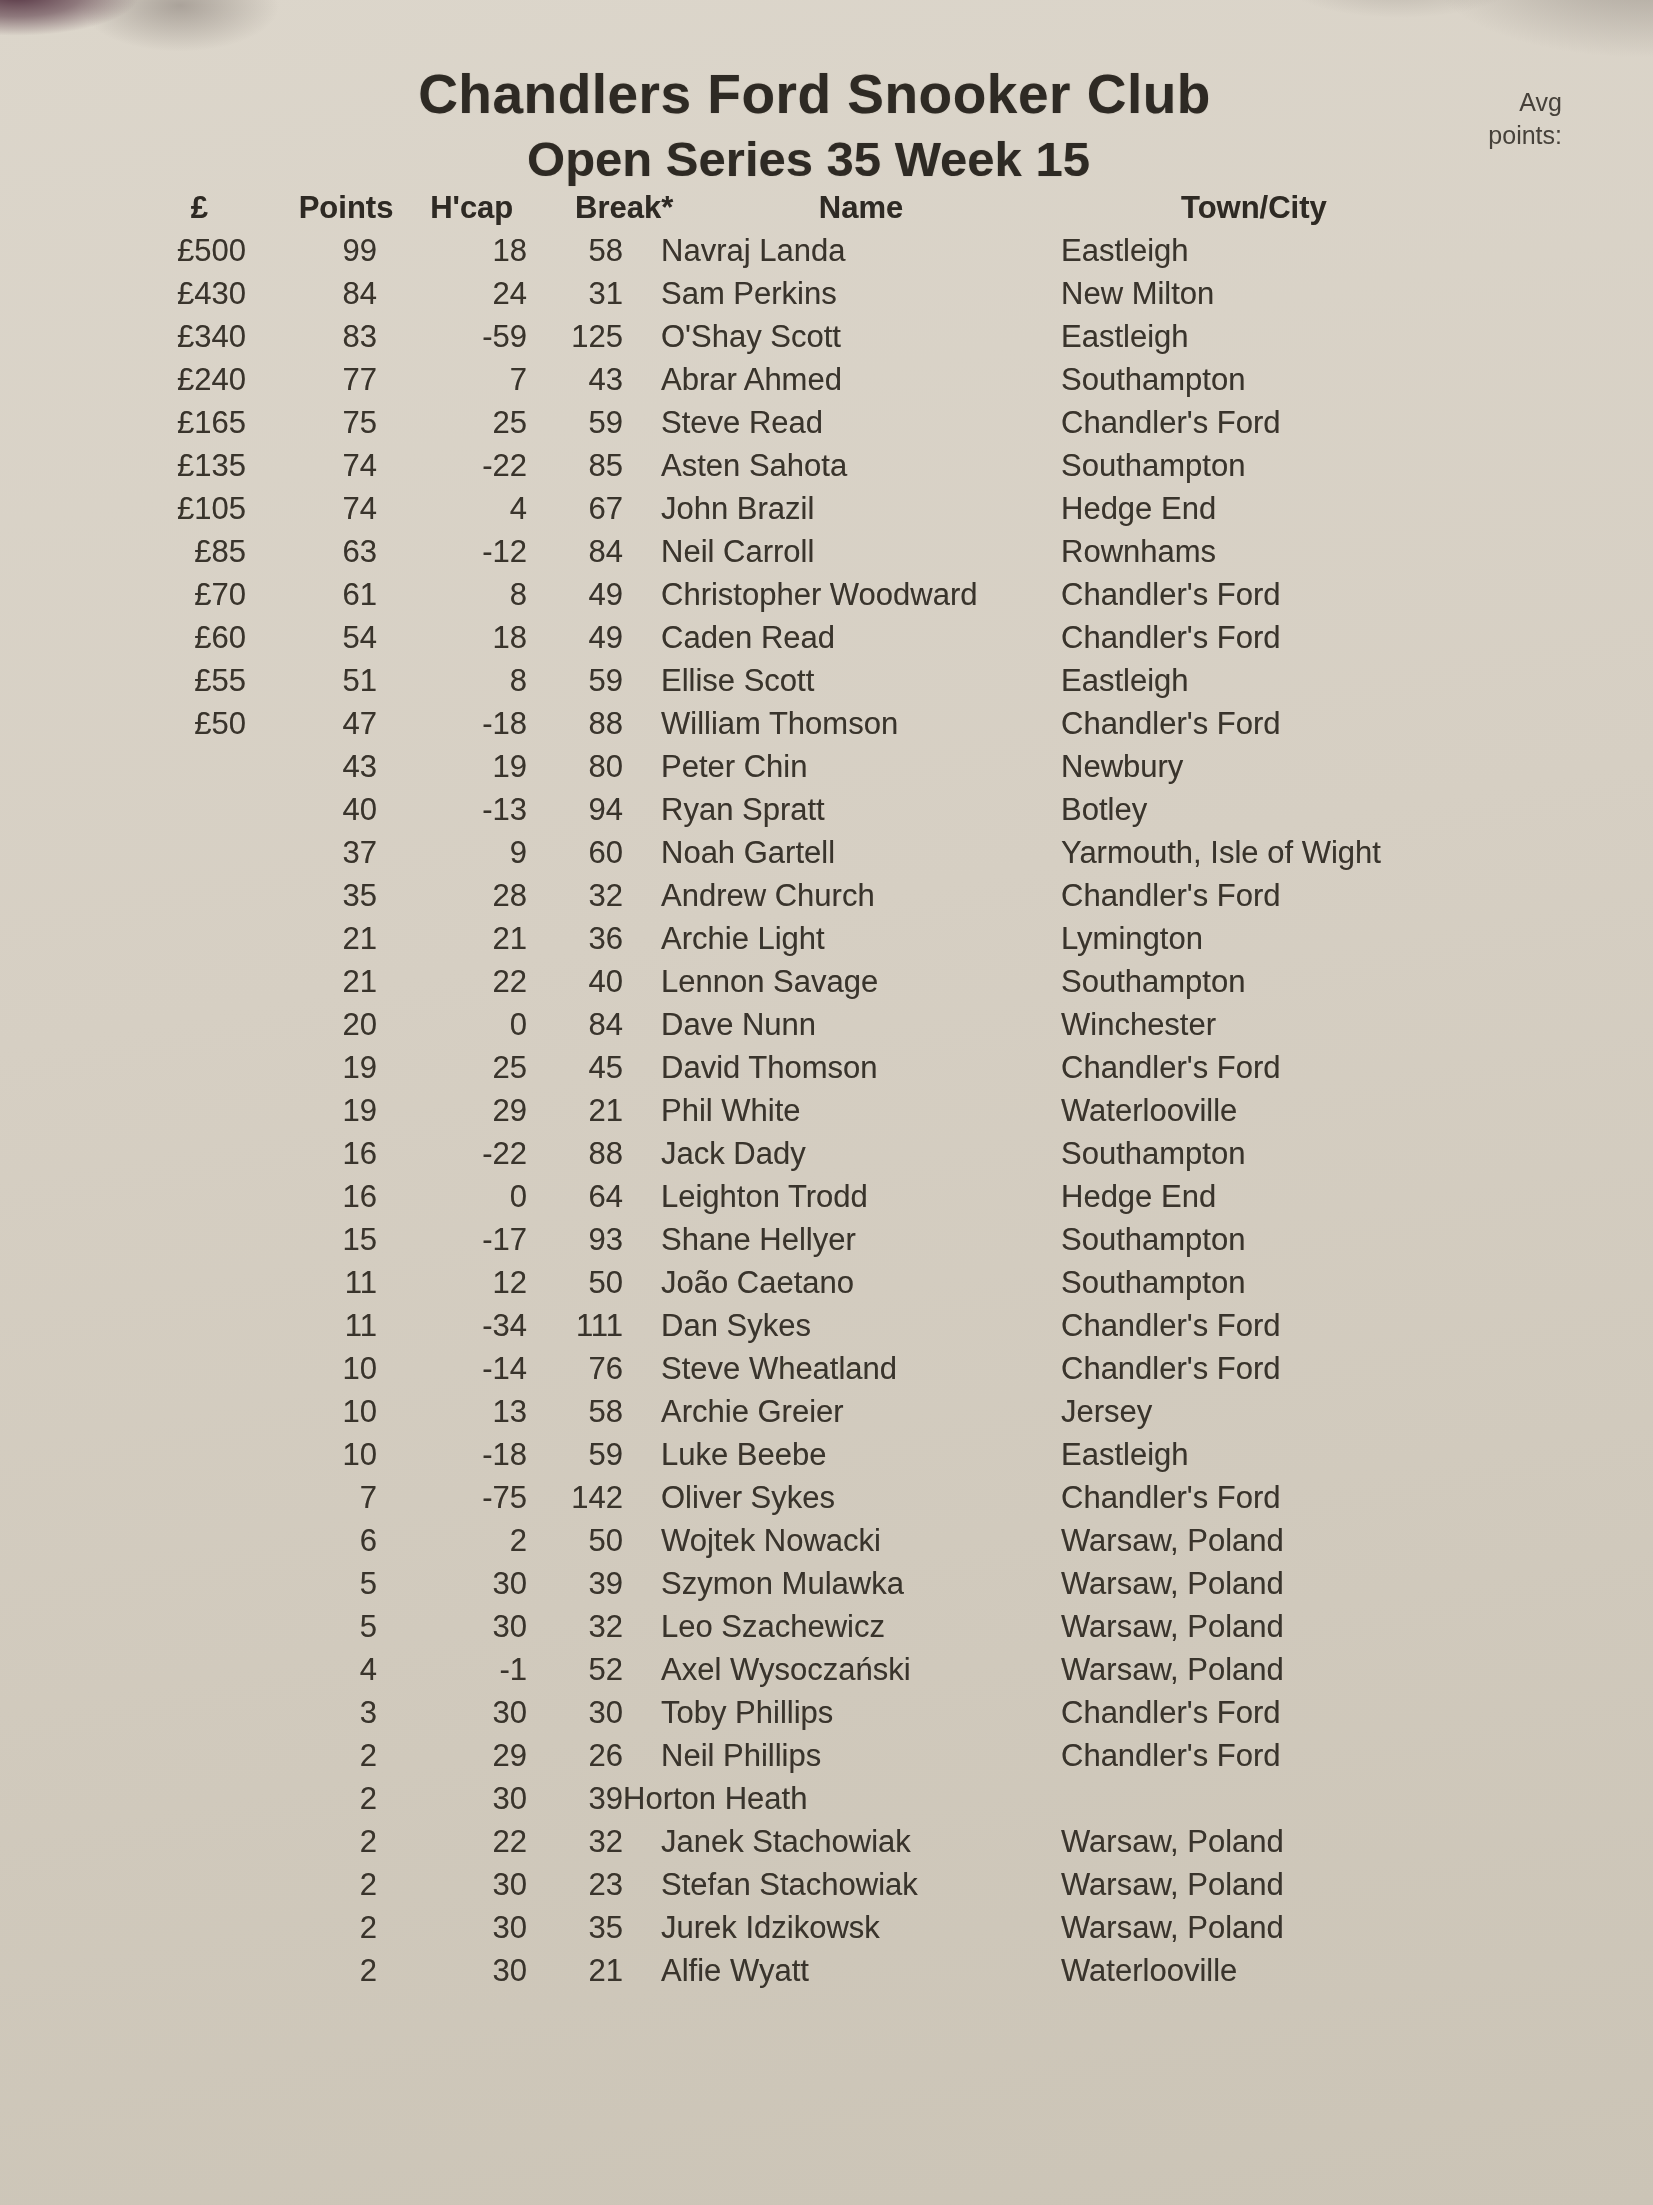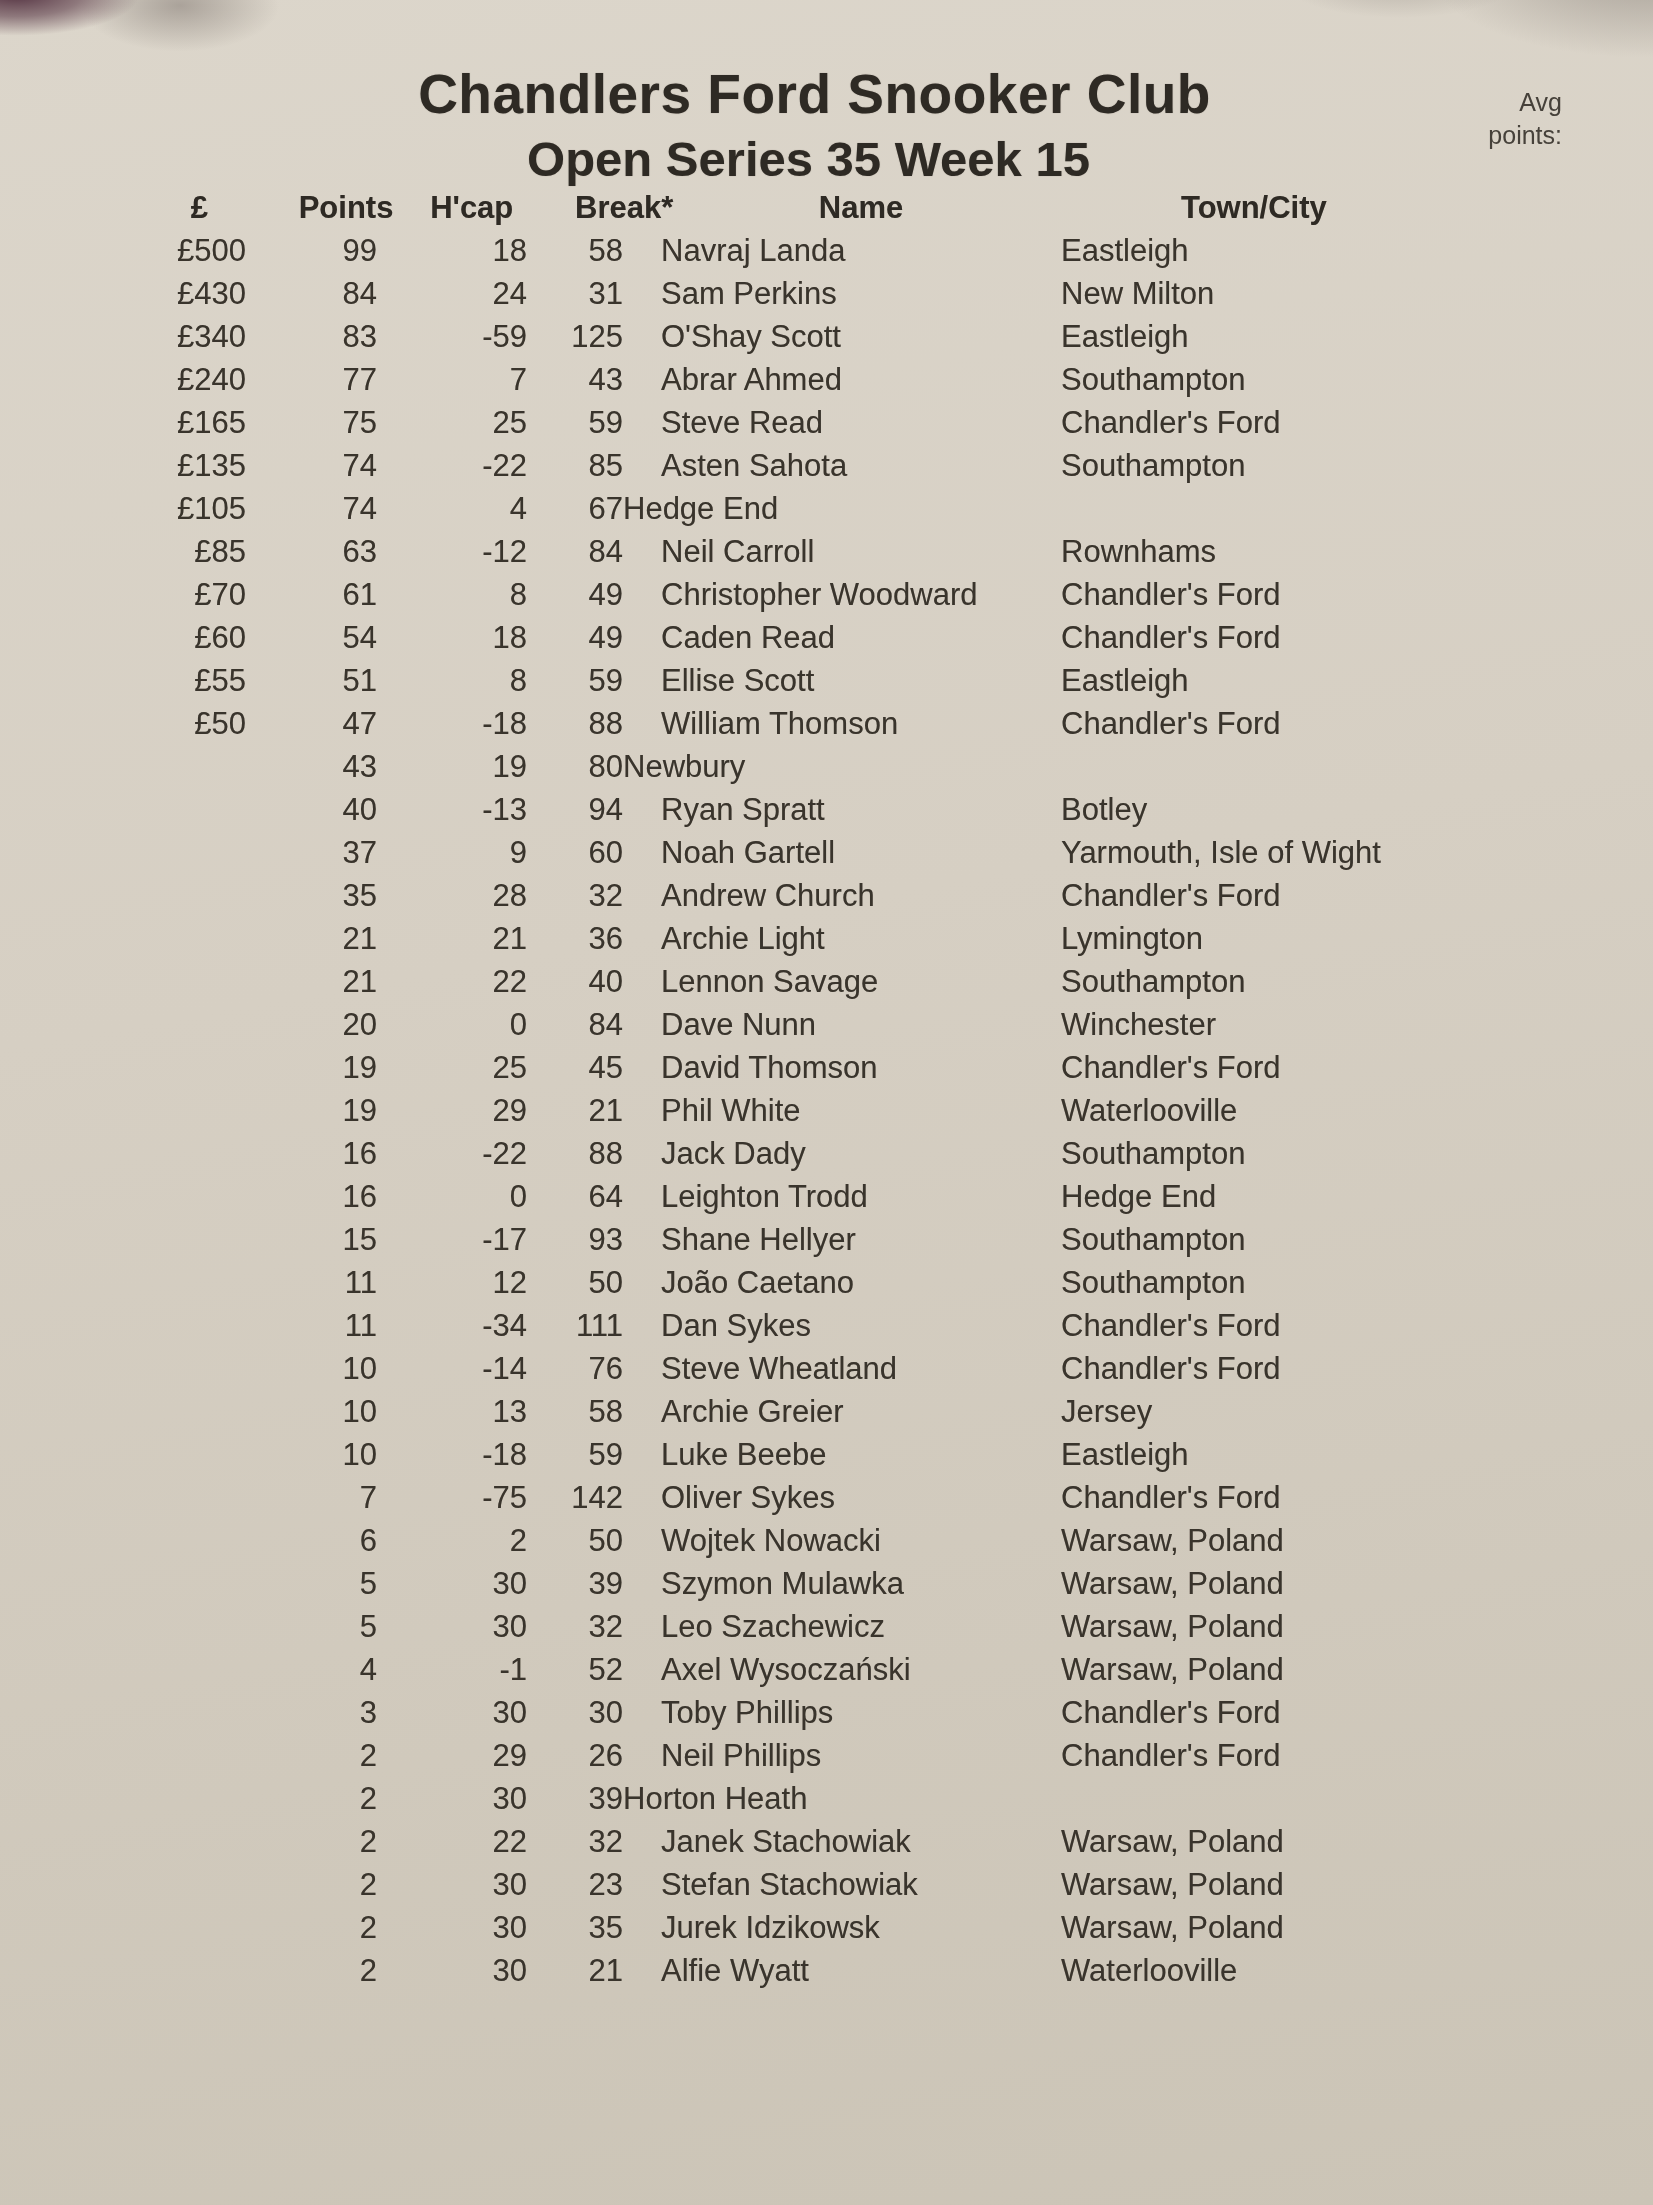--- a/index.html
+++ b/index.html
@@ -166,20 +166,21 @@
     <div class="cell c-break">85</div>
     <div class="cell c-name">Asten Sahota</div>
     <div class="cell c-town">Southampton</div>
   </div>
 
   <div class="row">
     <div class="cell c-prize">£105</div>
     <div class="cell c-points">74</div>
     <div class="cell c-hcap">4</div>
     <div class="cell c-break">67</div>
+    <div class="cell c-name">John Brazil</div>
     <div class="cell c-town">Hedge End</div>
   </div>
 
   <div class="row">
     <div class="cell c-prize">£85</div>
     <div class="cell c-points">63</div>
     <div class="cell c-hcap">-12</div>
     <div class="cell c-break">84</div>
     <div class="cell c-name">Neil Carroll</div>
     <div class="cell c-town">Rownhams</div>
@@ -219,20 +220,21 @@
     <div class="cell c-break">88</div>
     <div class="cell c-name">William Thomson</div>
     <div class="cell c-town">Chandler's Ford</div>
   </div>
 
   <div class="row">
     <div class="cell c-prize"></div>
     <div class="cell c-points">43</div>
     <div class="cell c-hcap">19</div>
     <div class="cell c-break">80</div>
+    <div class="cell c-name">Peter Chin</div>
     <div class="cell c-town">Newbury</div>
   </div>
 
   <div class="row">
     <div class="cell c-prize"></div>
     <div class="cell c-points">40</div>
     <div class="cell c-hcap">-13</div>
     <div class="cell c-break">94</div>
     <div class="cell c-name">Ryan Spratt</div>
     <div class="cell c-town">Botley</div>

